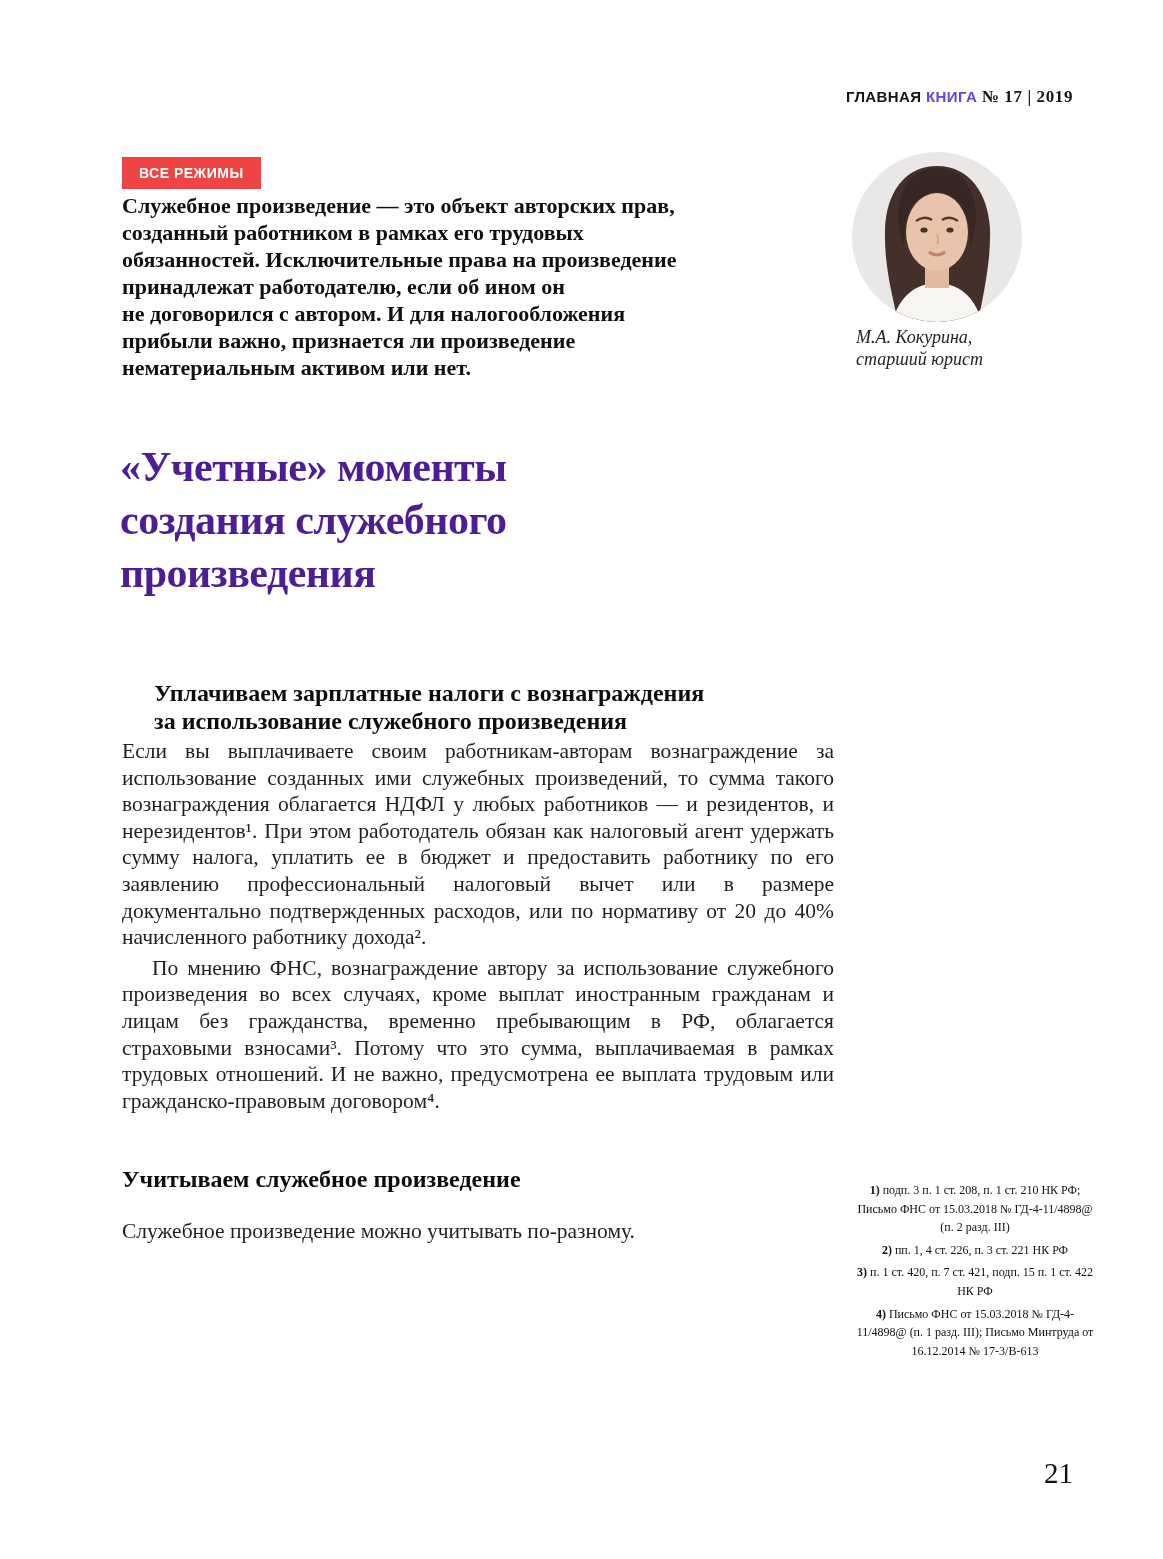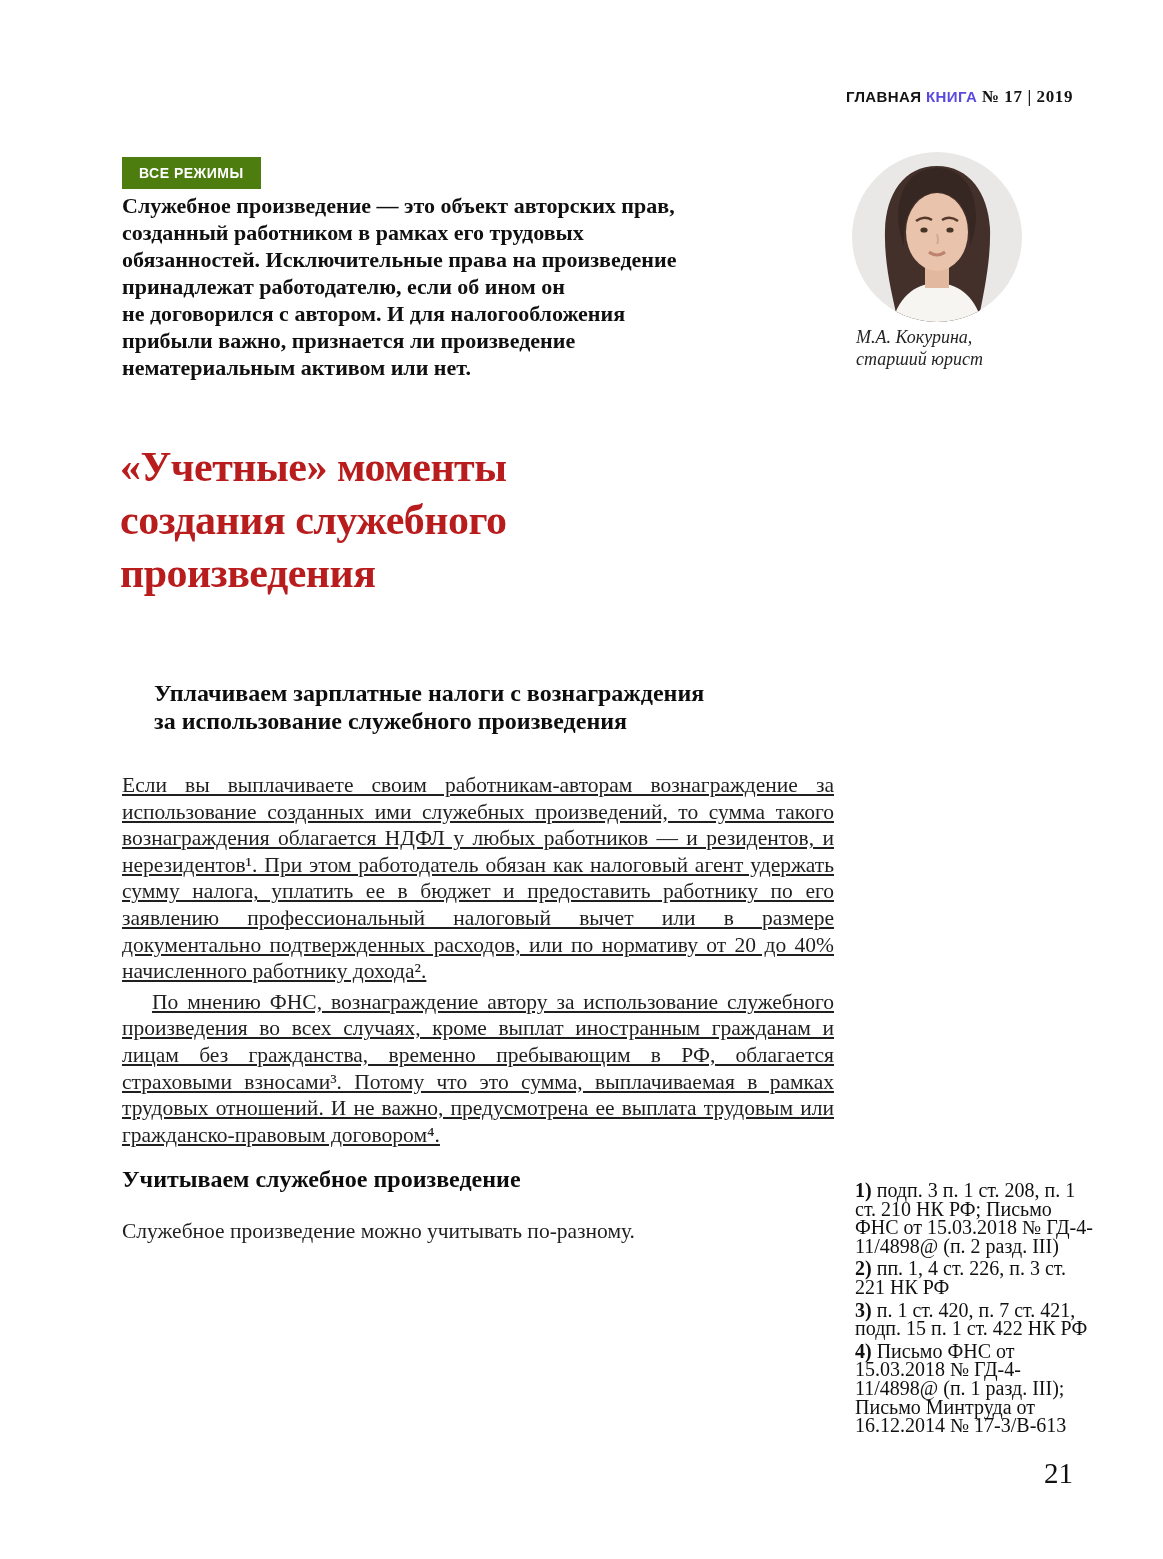--- a/index.html
+++ b/index.html
@@ -32,21 +32,21 @@
     font-size: 17px;
     letter-spacing: 0.6px;
     color: #141414;
   }
 
   
   .badge {
     position: absolute;
     left: 122px;
     top: 157px;
-    background: #4d7c0f;
+    background: #ef4444;
     color: #ffffff;
     font-family: "Liberation Sans", sans-serif;
     font-weight: bold;
     font-size: 14px;
     letter-spacing: 0.5px;
     padding: 8px 17px;
   }
 
   
   .lede {
@@ -85,21 +85,21 @@
   
   .article-title {
     position: absolute;
     left: 120px;
     top: 413px;
     font-size: 42px;
     font-weight: bold;
     line-height: 53px;
     letter-spacing: -0.5px;
     white-space: pre-line;
-    color: #b91c1c;
+    color: #4c1d95;
   }
 
   
   .section-heading {
     position: absolute;
     left: 122px;
     font-size: 24px;
     font-weight: bold;
     line-height: 28px;
     white-space: pre-line;
@@ -110,45 +110,45 @@
 
   
   .bodycol {
     position: absolute;
     left: 122px;
     width: 712px;
     font-size: 21.5px;
     line-height: 26.6px;
     text-align: justify;
   }
-  #body-block-1 { top: 772px; text-decoration: underline; }
+  #body-block-1 { top: 738px; }
   #body-block-2 { top: 1251px; }
   .bodycol p { margin: 0; }
   .bodycol p.indent { text-indent: 30px; margin-top: 4px; }
   #lead-sentence {
     position: absolute;
     left: 122px;
     top: 1196px;
     width: 712px;
     font-size: 21.5px;
     line-height: 26.6px;
   }
   .sit-label { font-weight: bold; font-style: italic; }
   .sit-bold { font-weight: bold; }
 
   
   .footnotes {
     position: absolute;
     left: 855px;
     top: 1181px;
     width: 240px;
-    font-size: 20px;
+    font-size: 12px;
     line-height: 18.6px;
     color: #101010;
-    text-align: left;
+    text-align: center;
   }
   .footnote { margin: 0 0 4px 0; }
   .fn-num { font-weight: bold; }
 
   
   .page-number {
     position: absolute;
     left: 1044px;
     top: 1457px;
     font-size: 29px;

